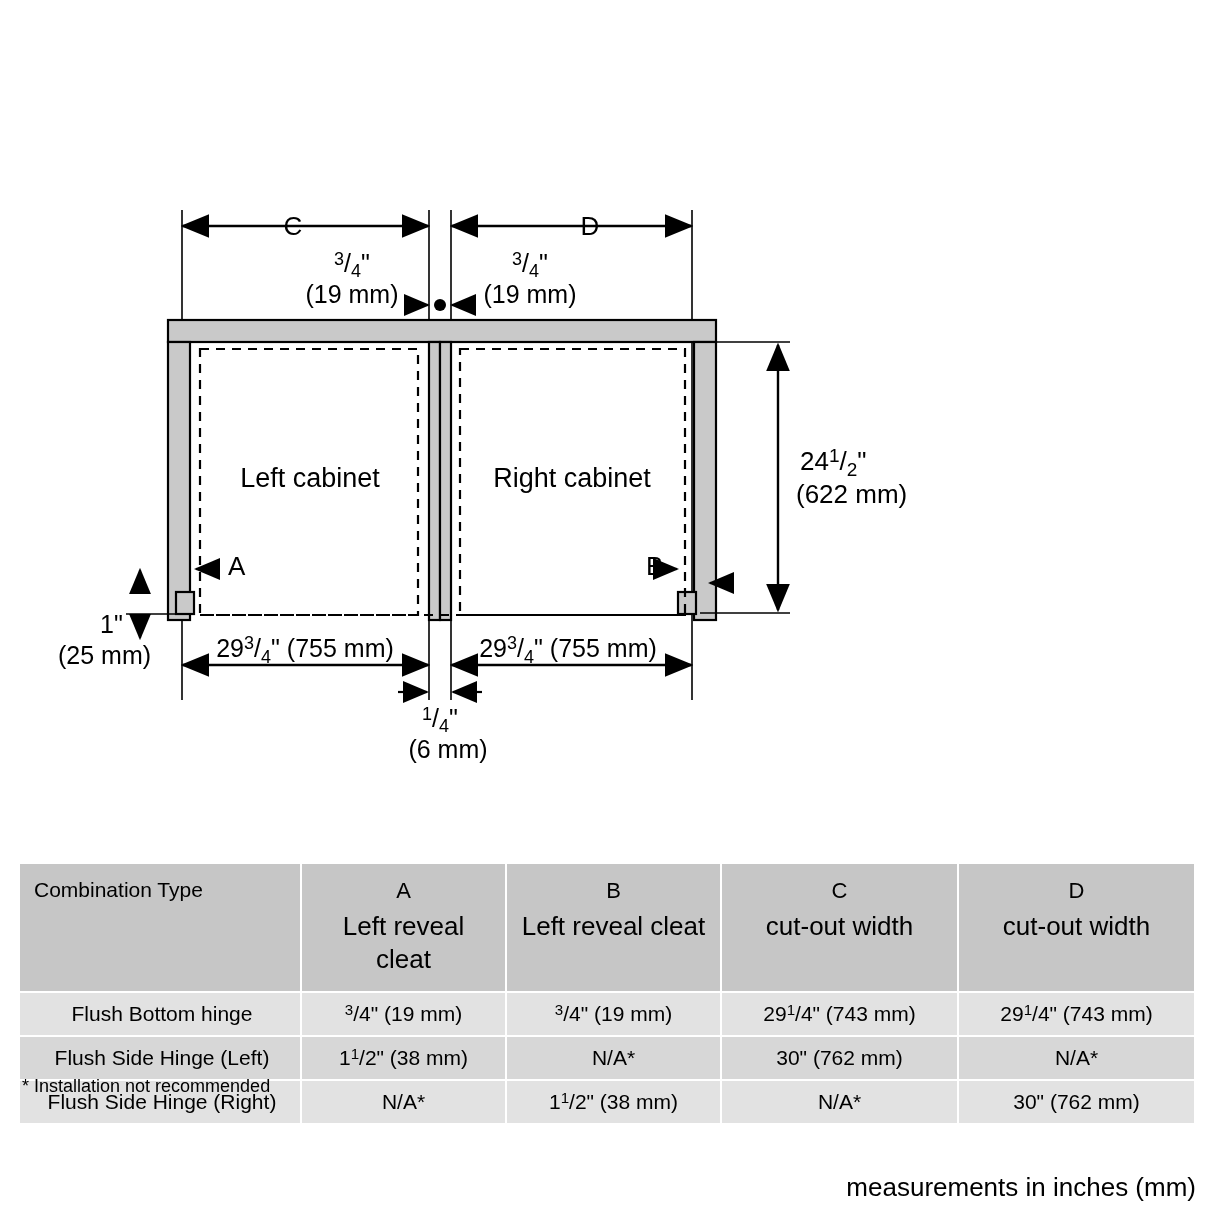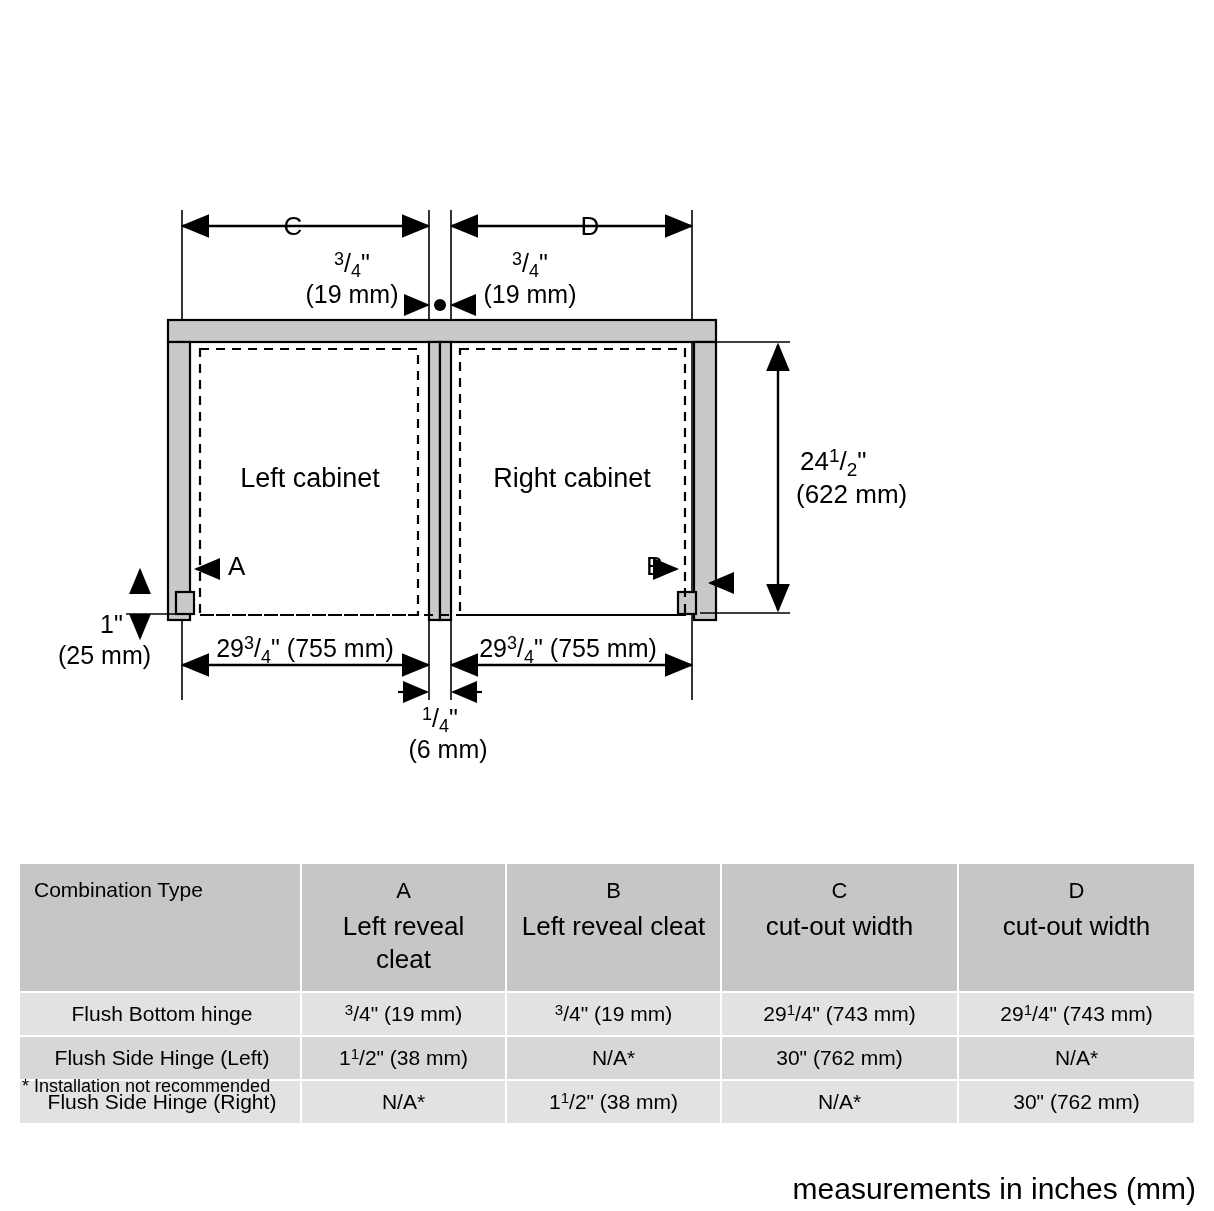--- a/index.html
+++ b/index.html
@@ -84,21 +84,21 @@
   .footnote {
     position: absolute;
     left: 22px;
     top: 1076px;
     font-size: 18px;
   }
   .units-note {
     position: absolute;
     right: 18px;
     top: 1172px;
-    font-size: 30px;
+    font-size: 26px;
   }
   .col-a { width: 183px; }
   .col-b { width: 193px; }
   .col-c { width: 215px; }
   .col-d { width: 215px; }
 </style>
 </head>
 <body>
 
 <div class="diagram">

